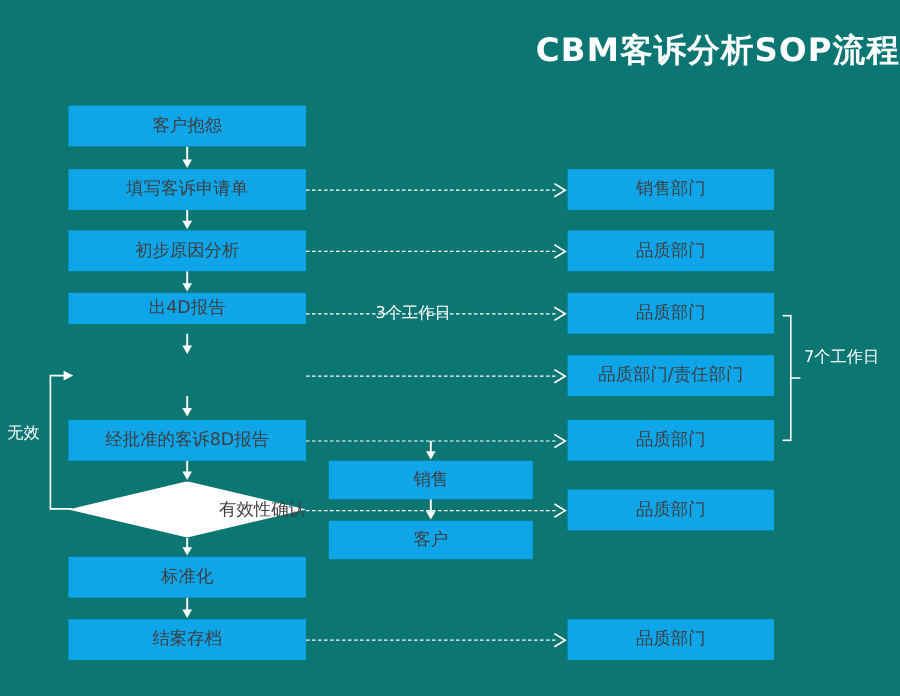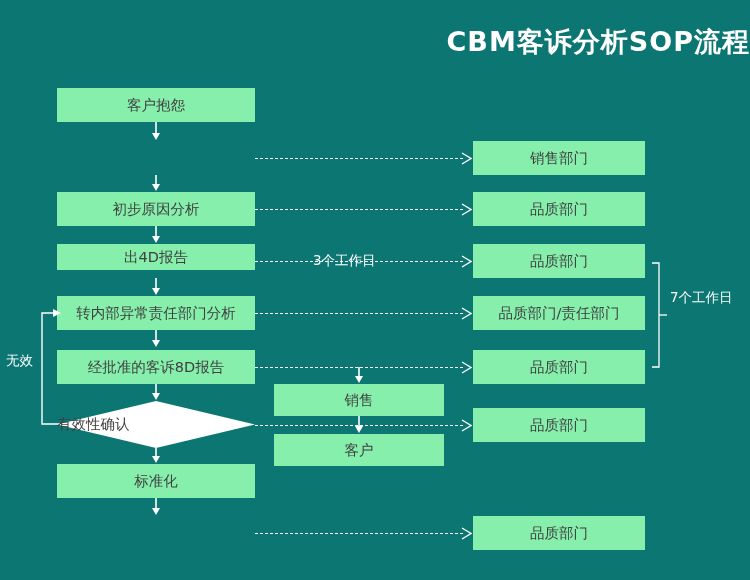--- a/index.html
+++ b/index.html
@@ -11,28 +11,28 @@
   }
   #stage{position:relative;width:750px;height:580px;}
 
   .title{
     position:absolute;left:0;top:24px;width:750px;
     text-align:right;color:#ffffff;
     font-size:27px;font-weight:bold;letter-spacing:1px;
   }
 
   .box{
-    position:absolute;background:#86efac;color:#3f3f3f;
+    position:absolute;background:#0ea5e9;color:#3f3f3f;
     display:flex;align-items:center;justify-content:center;
     font-size:14.5px;line-height:1;white-space:nowrap;
   }
 
   .diamond{
     position:absolute;
-    display:flex;align-items:center;justify-content:flex-start;
+    display:flex;align-items:center;justify-content:flex-end;
     color:#3f3f3f;font-size:14.5px;white-space:nowrap;
   }
   .diamond .dshape{
     position:absolute;left:0;top:0;width:100%;height:100%;
     background:#ffffff;
     clip-path:polygon(50% 0%,100% 50%,50% 100%,0% 50%);
   }
   .diamond .dlabel{position:relative;z-index:2;}
 
   .vlabel{
@@ -73,20 +73,21 @@
 
   <div class="box" style="left:57px;top:88px;width:198px;height:34px;">客户抱怨</div>
 
   <div class="varrow" style="left:149px;top:122px;height:19px;">
     <svg width="14" height="19" viewBox="0 0 14 19">
         <path d="M7 0 L7 13" stroke="#ffffff" stroke-width="1.6" fill="none"></path>
         <path d="M7 18 L3 11 L11 11 Z" fill="#ffffff"></path>
       </svg>
   </div>
 
+  <div class="box" style="left:57px;top:141px;width:198px;height:34px;">填写客诉申请单</div>
 
   <div class="varrow" style="left:149px;top:175px;height:17px;">
     <svg width="14" height="17" viewBox="0 0 14 17">
         <path d="M7 0 L7 11" stroke="#ffffff" stroke-width="1.6" fill="none"></path>
         <path d="M7 16 L3 9 L11 9 Z" fill="#ffffff"></path>
       </svg>
   </div>
 
   <div class="box" style="left:57px;top:192px;width:198px;height:34px;text-align:center;">初步原因分析</div>
 
@@ -99,21 +100,20 @@
 
   <div class="box" style="left:57px;top:244px;width:198px;height:26px;">出4D报告</div>
 
   <div class="varrow" style="left:149px;top:278px;height:18px;">
     <svg width="14" height="18" viewBox="0 0 14 18">
         <path d="M7 0 L7 12" stroke="#ffffff" stroke-width="1.6" fill="none"></path>
         <path d="M7 17 L3 10 L11 10 Z" fill="#ffffff"></path>
       </svg>
   </div>
 
-  <div class="box" style="left:57px;top:296px;width:198px;height:34px;">转内部异常责任部门分析</div>
 
   <div class="varrow" style="left:149px;top:330px;height:18px;">
     <svg width="14" height="18" viewBox="0 0 14 18">
         <path d="M7 0 L7 12" stroke="#ffffff" stroke-width="1.6" fill="none"></path>
         <path d="M7 17 L3 10 L11 10 Z" fill="#ffffff"></path>
       </svg>
   </div>
 
   <div class="box" style="left:57px;top:350px;width:198px;height:34px;">经批准的客诉8D报告</div>
 
@@ -138,20 +138,21 @@
 
   <div class="box" style="left:57px;top:464px;width:198px;height:34px;">标准化</div>
 
   <div class="varrow" style="left:149px;top:498px;height:18px;">
     <svg width="14" height="18" viewBox="0 0 14 18">
         <path d="M7 0 L7 12" stroke="#ffffff" stroke-width="1.6" fill="none"></path>
         <path d="M7 17 L3 10 L11 10 Z" fill="#ffffff"></path>
       </svg>
   </div>
 
+  <div class="box" style="left:57px;top:516px;width:198px;height:34px;">结案存档</div>
 
   <div class="loop" style="left:36px;top:304px;width:26px;height:121px;">
     <svg width="26" height="121" viewBox="0 0 26 121">
       <path d="M24 120 L6 120 L6 9 L19 9" stroke="#ffffff" stroke-width="1.4" fill="none"></path>
       <path d="M25 9 L17 5 L17 13 Z" fill="#ffffff"></path>
     </svg>
   </div>
   <div class="vlabel" style="left:6px;top:352px;text-align:right;">无效</div>
 
   <div class="dashrow" style="left:255px;top:158px;width:208px;"></div>

